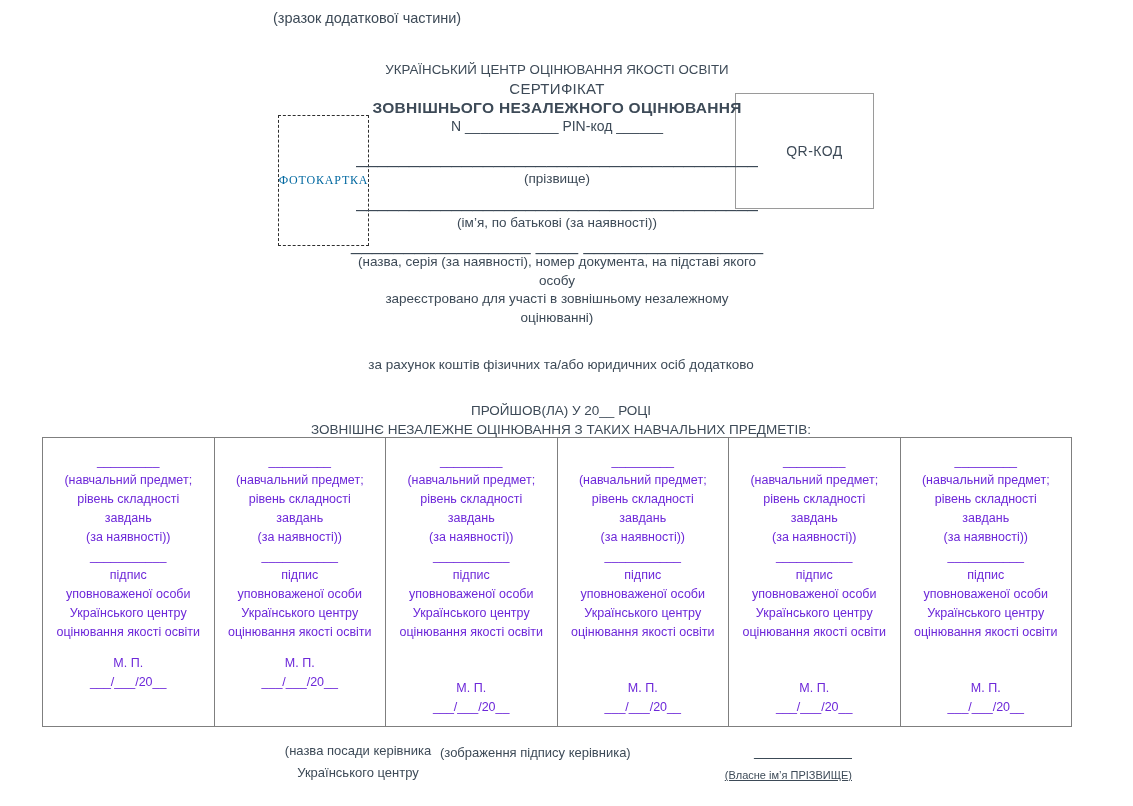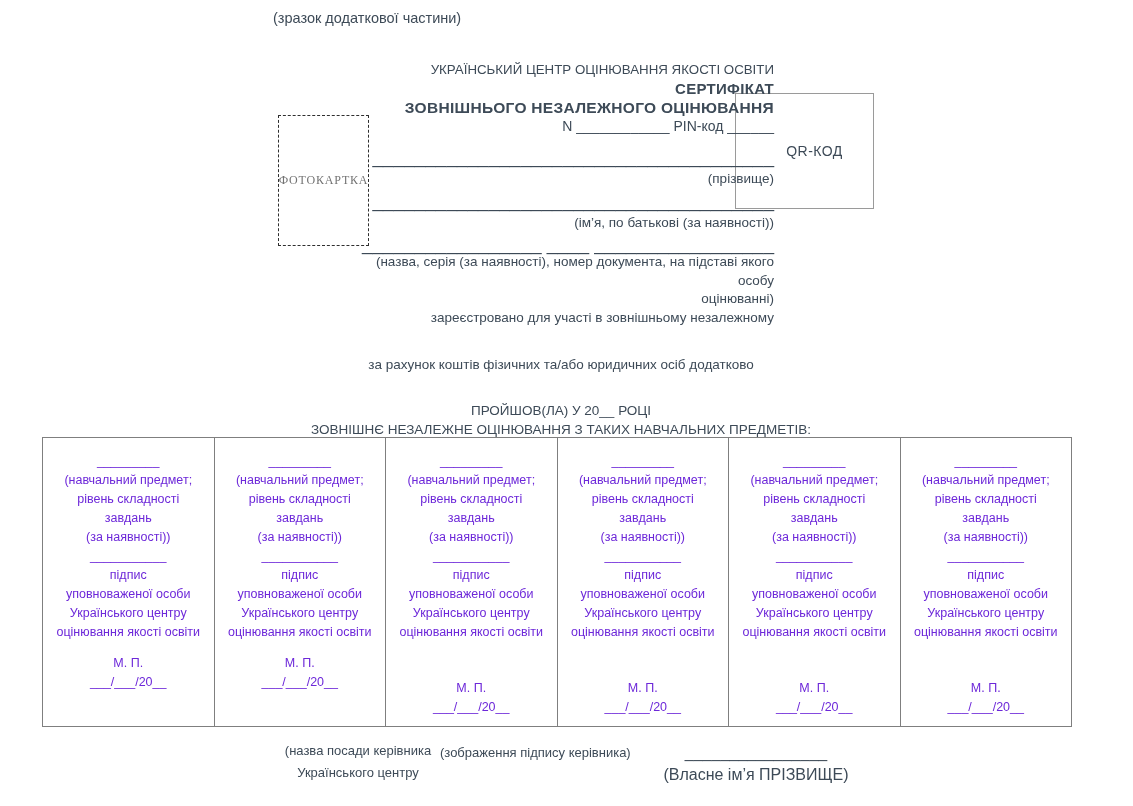--- a/index.html
+++ b/index.html
@@ -7,33 +7,33 @@
     position:relative; width:1133px; height:793px; background:#ffffff;
     font-family:"Liberation Sans", sans-serif; color:#3d4a57; overflow:hidden;
   }
   .sample-label { position:absolute; left:273px; top:8px; font-size:14.5px; line-height:20px; }
 
   
   .photo-box {
     position:absolute; left:278px; top:115px; width:89px; height:129px;
     border:1.5px dashed #2f2f2f; display:flex; align-items:center; justify-content:center;
   }
-  .photo-label { font-family:"Liberation Serif", serif; font-size:12px; letter-spacing:0.8px; color:#737373; }
+  .photo-label { font-family:"Liberation Serif", serif; font-size:12px; letter-spacing:0.8px; color:#0369a1; }
 
   
   .qr-box {
     position:absolute; left:735px; top:93px; width:117px; height:114px;
     border:1px solid #9a9a9a; display:flex; align-items:center; justify-content:center;padding-left:20px;
   }
   .qr-label { font-size:14px; letter-spacing:0.5px; }
 
   
-  .cert-center { position:absolute; left:324px; top:60px; width:450px; text-align:right; font-size:13.5px; line-height:19px; }
+  .cert-center { position:absolute; left:332px; top:60px; width:450px; text-align:center; font-size:13.5px; line-height:19px; }
   .cert-org { font-size:13.3px; }
-  .cert-title { font-weight:bold; font-size:15px; letter-spacing:0.3px; }
+  .cert-title { font-weight:normal; font-size:15px; letter-spacing:0.3px; }
   .cert-title2 { font-weight:bold; font-size:15.5px; letter-spacing:0.3px; }
   .cert-number { font-size:14px; }
   .fill { line-height:22px; font-size:19px; white-space:nowrap; }
   .fill.first { margin-top:10px; }
   .cap { line-height:22px; font-size:13.5px; }
   .doc-cap { line-height:18.5px; font-size:13.5px; }
   .doc-line { line-height:19px; }
 
   .funding-line { position:absolute; left:0; top:356px; width:1122px; text-align:center; font-size:13.5px; line-height:18px; }
   .passed-block { position:absolute; left:0; top:401px; width:1122px; text-align:center; font-size:13.5px; line-height:19px; }
@@ -48,21 +48,21 @@
     font-size:12.5px; line-height:19px; padding:14px 4px 0 4px; height:274px;
     color:#6d28d9;
   }
   .subj-line, .sig-line { white-space:nowrap; }
   .mp-block { margin-top:12px; }
   td.mp-low .mp-block { margin-top:37px; }
 
   
   .footer-left  { position:absolute; left:268px; top:740px; width:180px; text-align:center; font-size:13px; line-height:22px; }
   .footer-center{ position:absolute; left:440px; top:744px; width:232px; font-size:13px; line-height:17px; }
-  .footer-right { position:absolute; left:660px; top:742px; width:192px; text-align:center; font-size:16px; line-height:22px; }
+  .footer-right { position:absolute; left:660px; top:742px; width:192px; text-align:right; font-size:11px; line-height:22px;text-decoration:underline; }
   .footer-line { white-space:nowrap; }
 </style>
 </head>
 <body>
 
 <div class="page">
 
   <div class="sample-label">(зразок додаткової частини)</div>
 
   <div class="photo-box">
@@ -79,22 +79,22 @@
     <div class="cert-title2">ЗОВНІШНЬОГО НЕЗАЛЕЖНОГО ОЦІНЮВАННЯ</div>
     <div class="cert-number">N ____________ PIN-код ______</div>
 
     <div class="fill first">______________________________________</div>
     <div class="cap">(прізвище)</div>
     <div class="fill">______________________________________</div>
     <div class="cap">(ім’я, по батькові (за наявності))</div>
     <div class="fill doc-line">_________________ ____ _________________</div>
     <div class="doc-cap">(назва, серія (за наявності), номер документа, на підставі якого</div>
     <div class="doc-cap">особу</div>
+    <div class="doc-cap">зареєстровано для участі в зовнішньому незалежному</div>
     <div class="doc-cap">оцінюванні)</div>
-    <div class="doc-cap">зареєстровано для участі в зовнішньому незалежному</div>
   </div>
 
   <div class="funding-line">за рахунок коштів фізичних та/або юридичних осіб додатково</div>
 
   <div class="passed-block">
     <div>ПРОЙШОВ(ЛА) У 20__ РОЦІ</div>
     <div>ЗОВНІШНЄ НЕЗАЛЕЖНЕ ОЦІНЮВАННЯ З ТАКИХ НАВЧАЛЬНИХ ПРЕДМЕТІВ:</div>
   </div>
 
   <table class="subjects-table">

